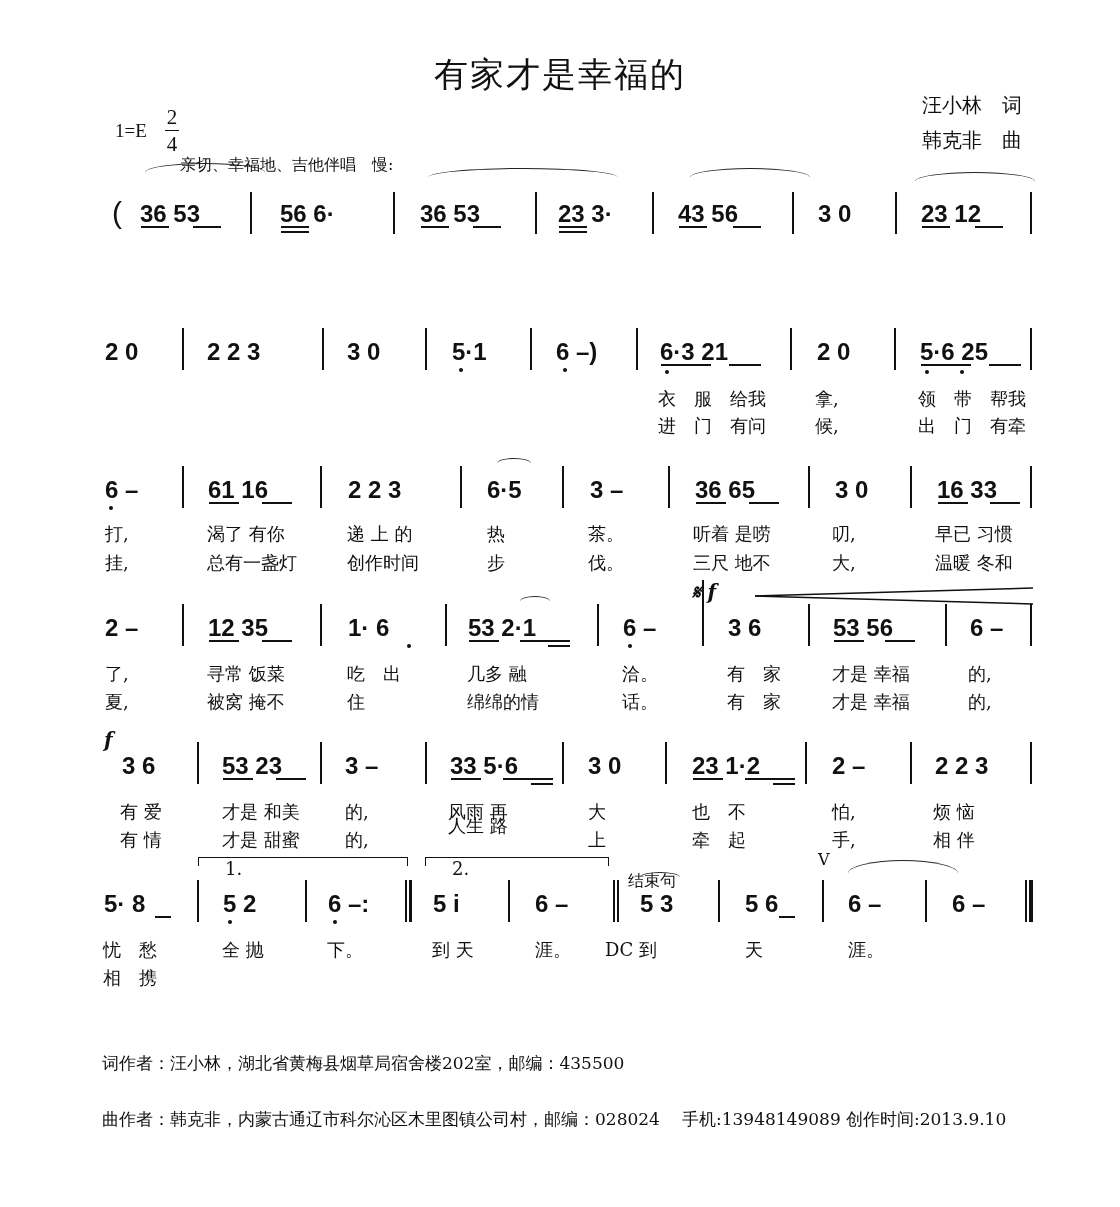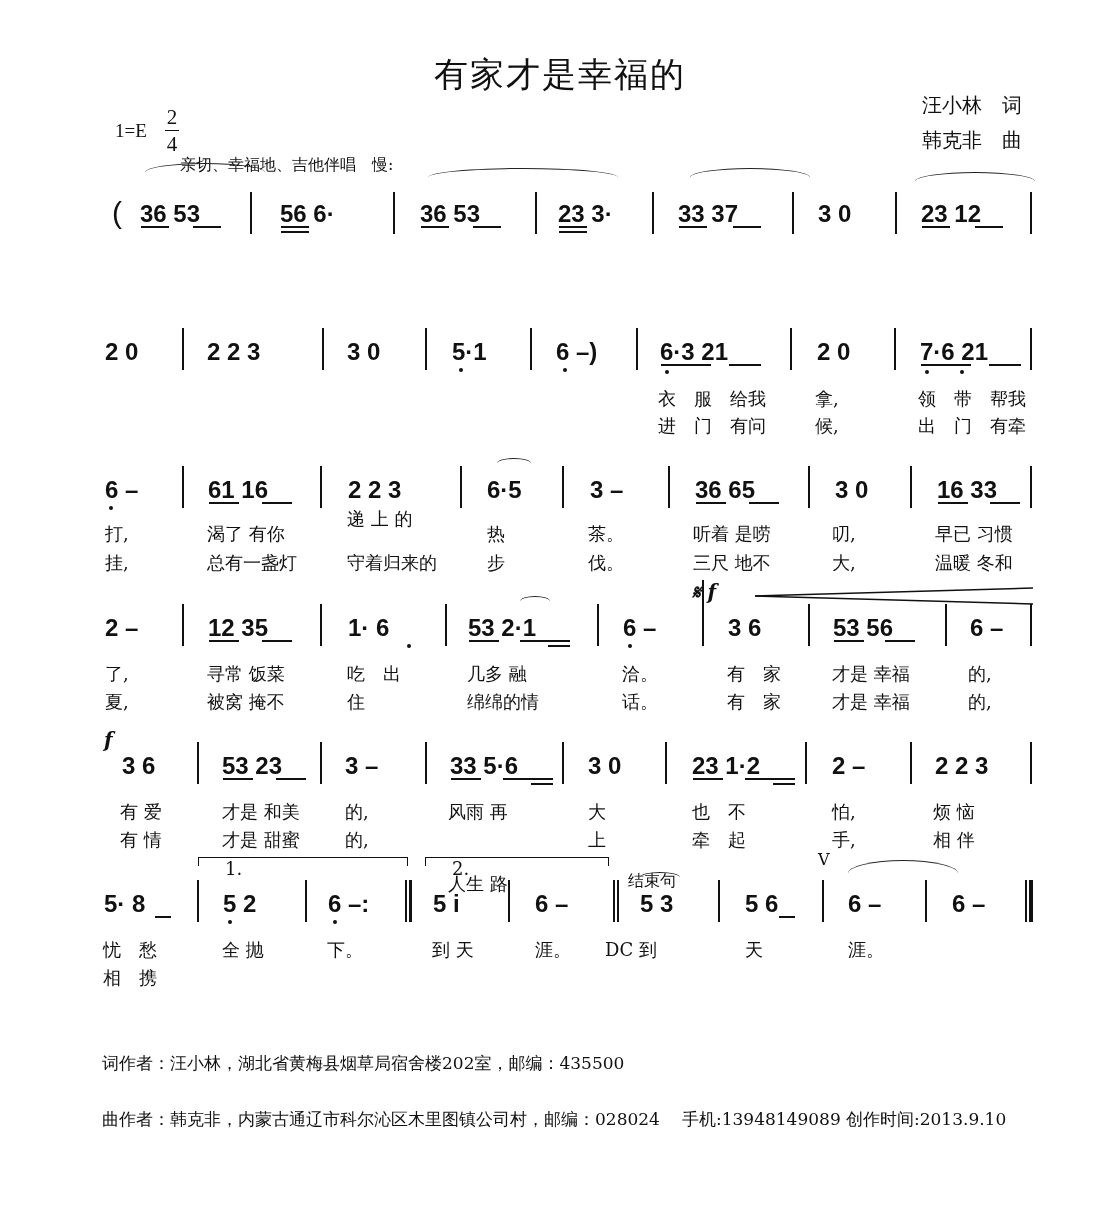--- a/index.html
+++ b/index.html
@@ -51,21 +51,21 @@
     <div class="ul" style="left:281px;top:231px;width:28px"></div>
   <div class="abs bar" style="left:393px;top:192px;height:42px"></div>
   <div class="abs note" style="left:420px;top:200px">36 53</div>
   <div class="ul" style="left:421px;top:226px;width:28px"></div>
     <div class="ul" style="left:473px;top:226px;width:28px"></div>
   <div class="abs bar" style="left:535px;top:192px;height:42px"></div>
   <div class="abs note" style="left:558px;top:200px">23 3·</div>
   <div class="ul" style="left:559px;top:226px;width:28px"></div>
     <div class="ul" style="left:559px;top:231px;width:28px"></div>
   <div class="abs bar" style="left:652px;top:192px;height:42px"></div>
-  <div class="abs note" style="left:678px;top:200px">33 37</div>
+  <div class="abs note" style="left:678px;top:200px">43 56</div>
   <div class="ul" style="left:679px;top:226px;width:28px"></div>
     <div class="ul" style="left:733px;top:226px;width:28px"></div>
   <div class="abs bar" style="left:792px;top:192px;height:42px"></div>
   <div class="abs note" style="left:818px;top:200px">3 0</div>
   <div class="abs bar" style="left:895px;top:192px;height:42px"></div>
   <div class="abs note" style="left:921px;top:200px">23 12</div>
   <div class="ul" style="left:922px;top:226px;width:28px"></div>
     <div class="ul" style="left:975px;top:226px;width:28px"></div>
   <div class="abs bar" style="left:1030px;top:192px;height:42px"></div>
 </div>
@@ -83,21 +83,21 @@
   <div class="abs note" style="left:556px;top:338px">6 –)</div>
   <div class="dot" style="left:563px;top:368px"></div>
   <div class="abs bar" style="left:636px;top:328px;height:42px"></div>
   <div class="abs note" style="left:660px;top:338px">6·3 21</div>
   <div class="ul" style="left:661px;top:364px;width:50px"></div>
     <div class="ul" style="left:729px;top:364px;width:32px"></div>
   <div class="dot" style="left:665px;top:370px"></div>
   <div class="abs bar" style="left:790px;top:328px;height:42px"></div>
   <div class="abs note" style="left:817px;top:338px">2 0</div>
   <div class="abs bar" style="left:894px;top:328px;height:42px"></div>
-  <div class="abs note" style="left:920px;top:338px">7·6 21</div>
+  <div class="abs note" style="left:920px;top:338px">5·6 25</div>
   <div class="ul" style="left:921px;top:364px;width:50px"></div>
     <div class="ul" style="left:989px;top:364px;width:32px"></div>
   <div class="dot" style="left:925px;top:370px"></div>
     <div class="dot" style="left:960px;top:370px"></div>
   <div class="abs bar" style="left:1030px;top:328px;height:42px"></div>
 
   <div class="abs lyr" style="left:658px;top:387px">衣　服　给我</div>
   <div class="abs lyr" style="left:815px;top:387px">拿,</div>
   <div class="abs lyr" style="left:918px;top:387px">领　带　帮我</div>
   <div class="abs lyr" style="left:658px;top:414px">进　门　有问</div>
@@ -126,29 +126,29 @@
   <div class="abs bar" style="left:808px;top:466px;height:42px"></div>
   <div class="abs note" style="left:835px;top:476px">3 0</div>
   <div class="abs bar" style="left:910px;top:466px;height:42px"></div>
   <div class="abs note" style="left:937px;top:476px">16 33</div>
   <div class="ul" style="left:938px;top:502px;width:30px"></div>
     <div class="ul" style="left:990px;top:502px;width:30px"></div>
   <div class="abs bar" style="left:1030px;top:466px;height:42px"></div>
 
   <div class="abs lyr" style="left:105px;top:522px">打,</div>
   <div class="abs lyr" style="left:207px;top:522px">渴了 有你</div>
-  <div class="abs lyr" style="left:347px;top:507px">递 上 的</div>
+  <div class="abs lyr" style="left:347px;top:522px">递 上 的</div>
   <div class="abs lyr" style="left:487px;top:522px">热</div>
   <div class="abs lyr" style="left:588px;top:522px">茶。</div>
   <div class="abs lyr" style="left:693px;top:522px">听着 是唠</div>
   <div class="abs lyr" style="left:832px;top:522px">叨,</div>
   <div class="abs lyr" style="left:935px;top:522px">早已 习惯</div>
   <div class="abs lyr" style="left:105px;top:551px">挂,</div>
   <div class="abs lyr" style="left:207px;top:551px">总有一盏灯</div>
-  <div class="abs lyr" style="left:347px;top:551px">守着归来的</div>
+  <div class="abs lyr" style="left:347px;top:551px">创作时间</div>
   <div class="abs lyr" style="left:487px;top:551px">步</div>
   <div class="abs lyr" style="left:588px;top:551px">伐。</div>
   <div class="abs lyr" style="left:693px;top:551px">三尺 地不</div>
   <div class="abs lyr" style="left:832px;top:551px">大,</div>
   <div class="abs lyr" style="left:935px;top:551px">温暖 冬和</div>
 </div>
 
 <div>
   <div class="abs small" style="left:692px;top:580px;font-style:italic;font-weight:bold;font-size:20px">𝄋 f</div>
   <div class="abs" style="left:755px;top:586px;width:280px;height:20px">
@@ -233,21 +233,21 @@
   <div class="abs lyr" style="left:222px;top:800px">才是 和美</div>
   <div class="abs lyr" style="left:345px;top:800px">的,</div>
   <div class="abs lyr" style="left:448px;top:800px">风雨 再</div>
   <div class="abs lyr" style="left:588px;top:800px">大</div>
   <div class="abs lyr" style="left:692px;top:800px">也　不</div>
   <div class="abs lyr" style="left:832px;top:800px">怕,</div>
   <div class="abs lyr" style="left:933px;top:800px">烦 恼</div>
   <div class="abs lyr" style="left:120px;top:828px">有 情</div>
   <div class="abs lyr" style="left:222px;top:828px">才是 甜蜜</div>
   <div class="abs lyr" style="left:345px;top:828px">的,</div>
-  <div class="abs lyr" style="left:448px;top:872px">人生 路</div>
+  <div class="abs lyr" style="left:448px;top:814px">人生 路</div>
   <div class="abs lyr" style="left:588px;top:828px">上</div>
   <div class="abs lyr" style="left:692px;top:828px">牵　起</div>
   <div class="abs lyr" style="left:832px;top:828px">手,</div>
   <div class="abs lyr" style="left:933px;top:828px">相 伴</div>
 </div>
 
 <div>
   <div class="volta" style="left:198px;top:857px;width:208px"></div>
   <div class="abs lyr" style="left:225px;top:858px">1.</div>
   <div class="volta" style="left:425px;top:857px;width:182px"></div>

